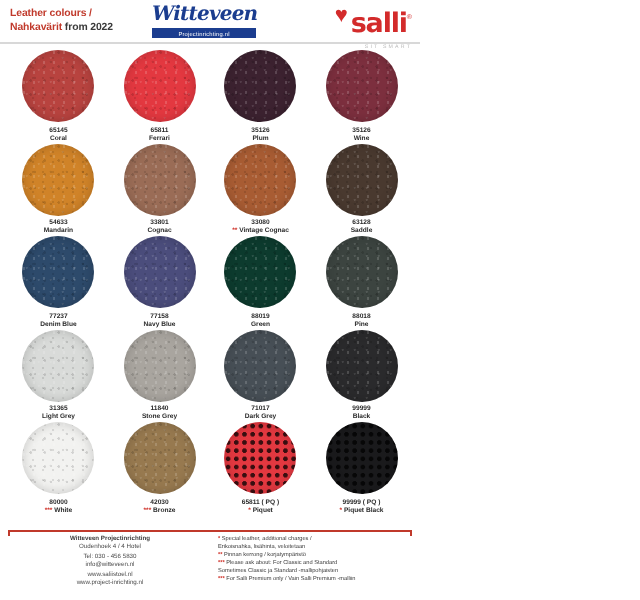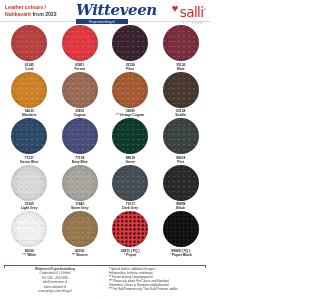--- a/index.html
+++ b/index.html
@@ -28,37 +28,37 @@
   .title-l2 { color: #c0392b; }
   .title-l2 .sub { color: #3a3a3a; font-weight: bold; }
 
   .witteveen {
     position: absolute; left: 76px; top: 3px;
     width: 52px; text-align: center;
   }
   .wv-script {
     font-family: "DejaVu Serif", serif;
     font-style: italic; font-weight: bold;
-    font-size: 15px; color: #1b3d8f; line-height: 1;
+    font-size: 10px; color: #1b3d8f; line-height: 1;
     letter-spacing: -0.4px;
   }
   .wv-bar {
     margin-top: 1px; background: #1b3d8f; color:#fff;
     font-size: 2.9px; letter-spacing: 0.1px;
     padding: 0.5px 0; white-space: nowrap;
   }
 
   .salli {
     position: absolute; right: 4px; top: 3px;
     display: flex; align-items: flex-start; gap: 1.5px;
   }
   .salli-heart { color:#d32b2b; font-size: 11px; line-height: 10px; }
   .salli-word {
     font-family: "DejaVu Sans", sans-serif;
-    font-weight: normal; font-size: 13.5px; line-height: 11px;
+    font-weight: bold; font-size: 13.5px; line-height: 11px;
     color: #d32b2b; letter-spacing: -0.6px;
   }
   .salli-reg { font-size: 3.5px; vertical-align: super; color:#d32b2b; }
   .salli-tag {
     font-size: 2.6px; color: #b9b9b9; letter-spacing: 1.1px;
     text-align: right; margin-top: 0.5px;
   }
 
   
   .grid {

